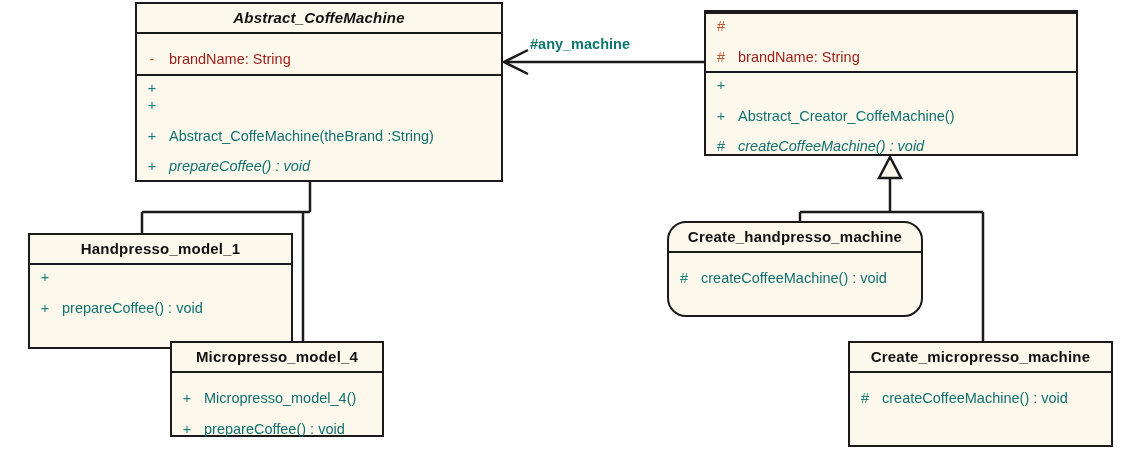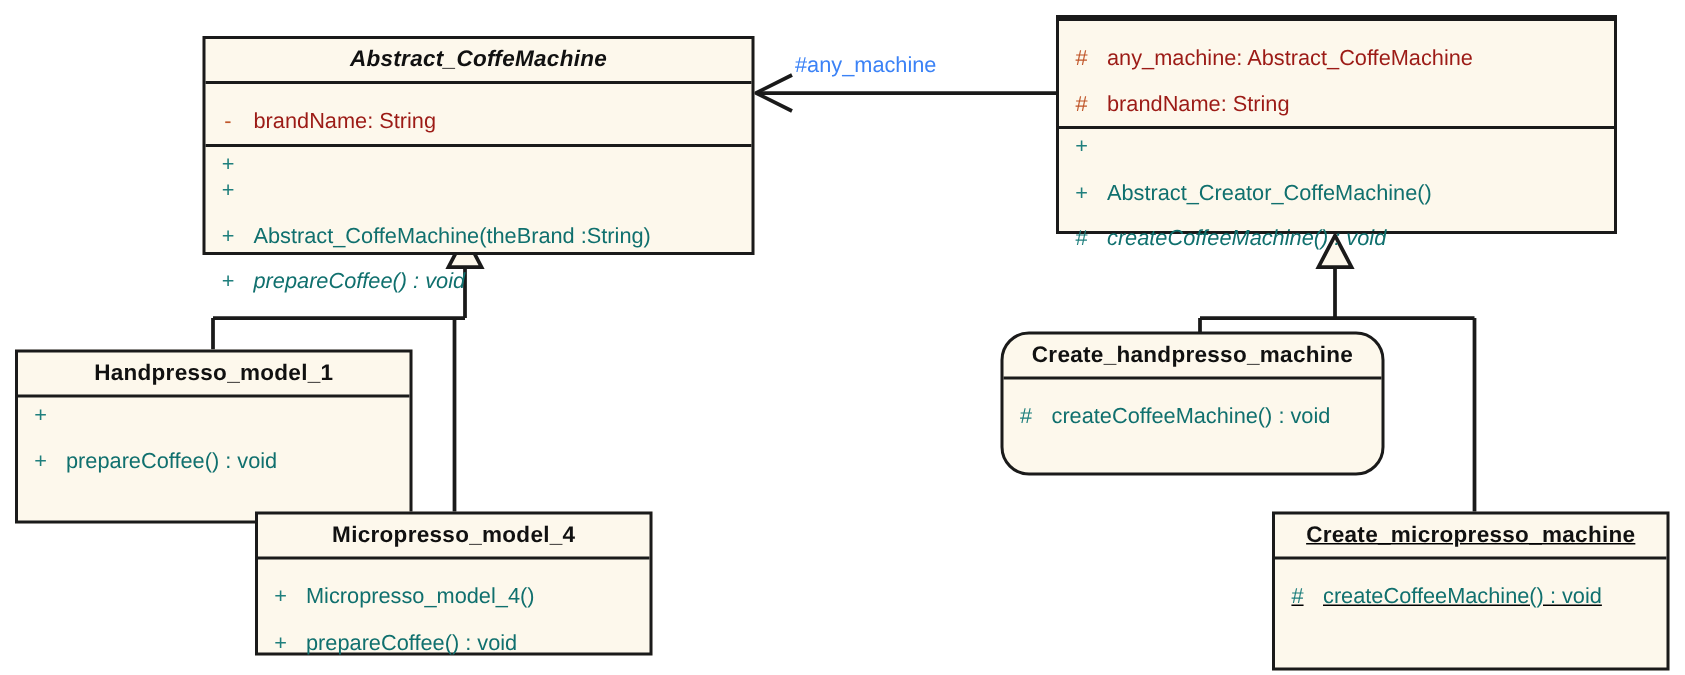--- a/index.html
+++ b/index.html
@@ -71,23 +71,24 @@
     margin-top: 13px;
   }
   .attrs .member { color: #9c1b16; }
   .attrs .vis    { color: #c0562a; }
   .ops   .member { color: #10706e; }
   .ops   .vis    { color: #1f7f7d; }
   .member.abstract-member .mname { font-style: italic; }
   .edge-label {
     position: absolute;
     font-size: 14.5px;
-    color: #3b82f6;
+    color: #0f766e;
     white-space: nowrap;
     z-index: 6;
+    font-weight: bold;
   }
   .empty-pad { height: 20px; }
 </style>
 </head>
 <body>
 
 <div id="canvas">
 
   <svg class="edges" viewBox="0 0 1123 450" xmlns="http://www.w3.org/2000/svg">
     <g stroke="#1a1a1a" stroke-width="2.5" fill="none" stroke-linecap="butt">
@@ -111,21 +112,21 @@
         <line x1="800" y1="212" x2="800" y2="233"></line>
         <line x1="983" y1="212" x2="983" y2="343"></line>
         <polygon points="890,157 879,178 901,178" fill="#fdf8ec" stroke="#1a1a1a" stroke-width="2.5"></polygon>
       </g>
 
     </g>
   </svg>
 
   <div class="edge-label" style="left:530px; top:36px;">#any_machine</div>
 
-  <div class="uml-class" style="left:135px; top:24px; width:368px; height:146px;">
+  <div class="uml-class" style="left:135px; top:2px; width:368px; height:180px;">
     <div class="class-title abstract">Abstract_CoffeMachine</div>
     <div class="compartment attrs">
       <div class="member">
         <span class="vis">-</span>
         <span class="mname">brandName:  String</span>
       </div>
     </div>
     <div class="compartment ops">
       <div class="member">
         <span class="vis">+</span>
@@ -141,21 +142,20 @@
         <span class="vis">+</span>
         <span class="mname">prepareCoffee() : void</span>
       </div>
     </div>
   </div>
 
   <div class="uml-class" style="left:704px; top:10px; width:374px; height:146px;">
     <div class="compartment attrs">
       <div class="member">
         <span class="vis">#</span>
-        <span class="mname">any_machine:  Abstract_CoffeMachine</span>
       </div>
       <div class="member">
         <span class="vis">#</span>
         <span class="mname">brandName:  String</span>
       </div>
     </div>
     <div class="compartment ops">
       <div class="member">
         <span class="vis">+</span>
       </div>
@@ -163,35 +163,35 @@
         <span class="vis">+</span>
         <span class="mname">Abstract_Creator_CoffeMachine()</span>
       </div>
       <div class="member abstract-member">
         <span class="vis">#</span>
         <span class="mname">createCoffeeMachine() : void</span>
       </div>
     </div>
   </div>
 
-  <div class="uml-class" style="left:10px; top:233px; width:265px; height:116px;">
+  <div class="uml-class" style="left:28px; top:233px; width:265px; height:116px;">
     <div class="class-title">Handpresso_model_1</div>
     <div class="compartment ops">
       <div class="member">
         <span class="vis">+</span>
       </div>
       <div class="member">
         <span class="vis">+</span>
         <span class="mname">prepareCoffee() : void</span>
       </div>
       <div class="empty-pad"></div>
     </div>
   </div>
 
-  <div class="uml-class" style="left:170px; top:341px; width:265px; height:96px;">
+  <div class="uml-class" style="left:170px; top:341px; width:214px; height:96px;">
     <div class="class-title">Micropresso_model_4</div>
     <div class="compartment ops">
       <div class="member">
         <span class="vis">+</span>
         <span class="mname">Micropresso_model_4()</span>
       </div>
       <div class="member">
         <span class="vis">+</span>
         <span class="mname">prepareCoffee() : void</span>
       </div>
@@ -203,21 +203,21 @@
     <div class="class-title">Create_handpresso_machine</div>
     <div class="compartment ops">
       <div class="member">
         <span class="vis">#</span>
         <span class="mname">createCoffeeMachine() : void</span>
       </div>
       <div class="empty-pad"></div>
     </div>
   </div>
 
-  <div class="uml-class" style="left:848px; top:341px; width:265px; height:106px;text-decoration:underline;">
+  <div class="uml-class" style="left:848px; top:341px; width:265px; height:106px;">
     <div class="class-title">Create_micropresso_machine</div>
     <div class="compartment ops">
       <div class="member">
         <span class="vis">#</span>
         <span class="mname">createCoffeeMachine() : void</span>
       </div>
       <div class="empty-pad"></div>
     </div>
   </div>
 

